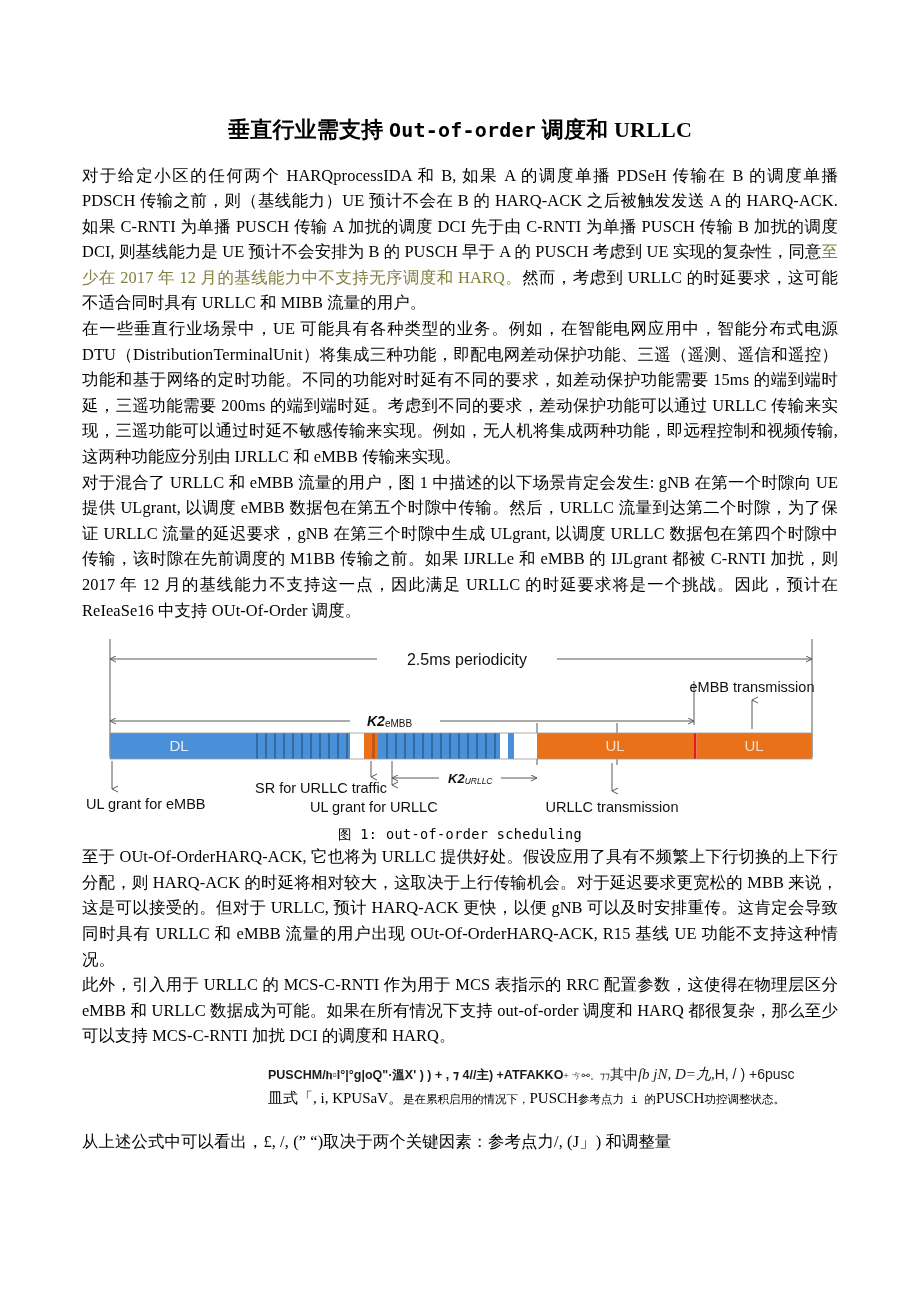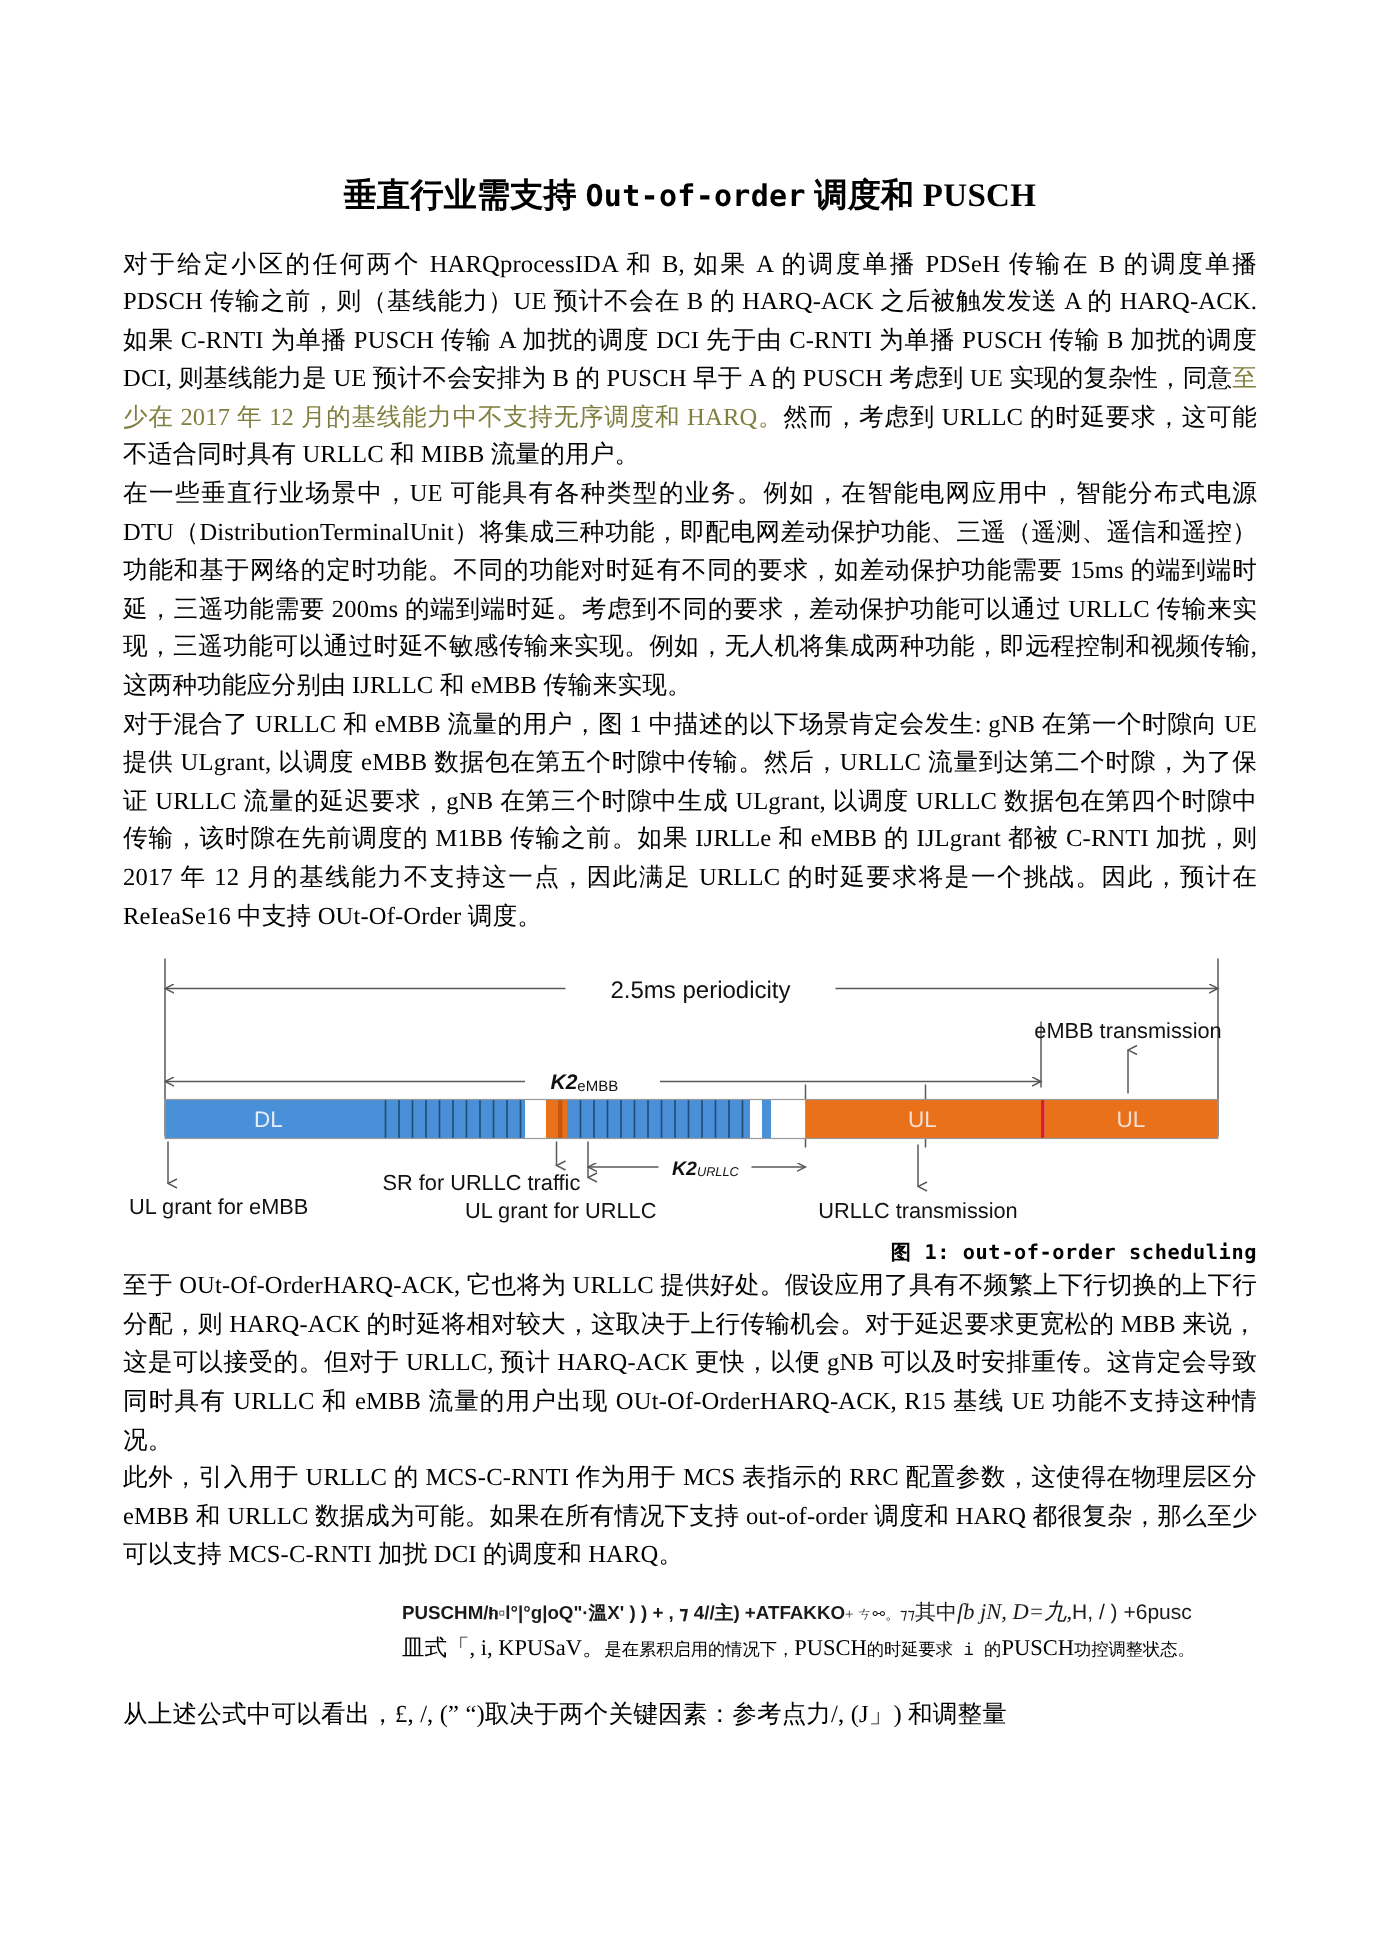--- a/index.html
+++ b/index.html
@@ -66,27 +66,26 @@
     position: absolute;
     left: 0;
     top: 0;
     width: 756px;
     height: 186px;
     font-family: "Liberation Sans", "DejaVu Sans", sans-serif;
   }
   .fig svg { display: block; }
 
   .fig-caption {
-    text-align: right;
+    text-align: center;
     font-family: "DejaVu Sans Mono", "Liberation Mono", monospace;
     font-size: 13.5px;
     margin: 0;
     padding-top: 3px;
     letter-spacing: 0.4px;
-    font-weight: bold;
   }
   .fig-caption .cjk {
     font-family: "Liberation Serif", "DejaVu Serif", serif;
   }
 
   
   .formula-block {
     margin-top: 14px;
   }
   .formula-line-1 {
@@ -132,21 +131,21 @@
   .para.spaced { margin-top: 20px; line-height: 34px; }
   .para.spaced2 { margin-top: 0px; line-height: 36px; }
   .para.final { margin-top: 16px; line-height: 30px; }
 </style>
 </head>
 <body>
 
 <div class="page">
   <div class="content">
 
-    <h1 class="doc-title"><span>垂直行业需支持 </span><span class="mono">Out-of-order</span><span> 调度和 PUSCH</span></h1>
+    <h1 class="doc-title"><span>垂直行业需支持 </span><span class="mono">Out-of-order</span><span> 调度和 URLLC</span></h1>
 
     <p class="para first"><span>对于给定小区的任何两个 HARQprocessIDA 和 B, 如果 A 的调度单播 PDSeH 传输在 B 的调度单播 PDSCH 传输之前，则（基线能力）UE 预计不会在 B 的 HARQ-ACK 之后被触发发送 A 的 HARQ-ACK. 如果 C-RNTI 为单播 PUSCH 传输 A 加扰的调度 DCI 先于由 C-RNTI 为单播 PUSCH 传输 B 加扰的调度 DCI, 则基线能力是 UE 预计不会安排为 B 的 PUSCH 早于 A 的 PUSCH 考虑到 UE 实现的复杂性，同意</span><span class="hl-olive">至少在 2017 年 12 月的基线能力中不支持无序调度和 HARQ。</span><span>然而，考虑到 URLLC 的时延要求，这可能不适合同时具有 URLLC 和 MIBB 流量的用户。</span></p>
 
     <p class="para">在一些垂直行业场景中，UE 可能具有各种类型的业务。例如，在智能电网应用中，智能分布式电源 DTU（DistributionTerminalUnit）将集成三种功能，即配电网差动保护功能、三遥（遥测、遥信和遥控）功能和基于网络的定时功能。不同的功能对时延有不同的要求，如差动保护功能需要 15ms 的端到端时延，三遥功能需要 200ms 的端到端时延。考虑到不同的要求，差动保护功能可以通过 URLLC 传输来实现，三遥功能可以通过时延不敏感传输来实现。例如，无人机将集成两种功能，即远程控制和视频传输, 这两种功能应分别由 IJRLLC 和 eMBB 传输来实现。</p>
 
     <p class="para">对于混合了 URLLC 和 eMBB 流量的用户，图 1 中描述的以下场景肯定会发生: gNB 在第一个时隙向 UE 提供 ULgrant, 以调度 eMBB 数据包在第五个时隙中传输。然后，URLLC 流量到达第二个时隙，为了保证 URLLC 流量的延迟要求，gNB 在第三个时隙中生成 ULgrant, 以调度 URLLC 数据包在第四个时隙中传输，该时隙在先前调度的 M1BB 传输之前。如果 IJRLLe 和 eMBB 的 IJLgrant 都被 C-RNTI 加扰，则 2017 年 12 月的基线能力不支持这一点，因此满足 URLLC 的时延要求将是一个挑战。因此，预计在 ReIeaSe16 中支持 OUt-Of-Order 调度。</p>
 
     <div class="figure-wrap">
       <div class="fig">
         <svg width="756" height="186" viewBox="0 0 756 186" xmlns="http://www.w3.org/2000/svg">
@@ -264,19 +263,19 @@
     <p class="fig-caption"><span class="cjk">图</span>&nbsp;<span>1: out-of-order scheduling</span></p>
 
     <p class="para">至于 OUt-Of-OrderHARQ-ACK, 它也将为 URLLC 提供好处。假设应用了具有不频繁上下行切换的上下行分配，则 HARQ-ACK 的时延将相对较大，这取决于上行传输机会。对于延迟要求更宽松的 MBB 来说，这是可以接受的。但对于 URLLC, 预计 HARQ-ACK 更快，以便 gNB 可以及时安排重传。这肯定会导致同时具有 URLLC 和 eMBB 流量的用户出现 OUt-Of-OrderHARQ-ACK, R15 基线 UE 功能不支持这种情况。</p>
 
     <p class="para">此外，引入用于 URLLC 的 MCS-C-RNTI 作为用于 MCS 表指示的 RRC 配置参数，这使得在物理层区分 eMBB 和 URLLC 数据成为可能。如果在所有情况下支持 out-of-order 调度和 HARQ 都很复杂，那么至少可以支持 MCS-C-RNTI 加扰 DCI 的调度和 HARQ。</p>
 
 
 
     <div class="formula-block">
       <div class="formula-line-2"><span class="sans">PUSCHM/ክ▫l°|°g|oQ"·溫X' )  ) + ,  ⁊ 4//主) +ATFAKKO</span><span class="tiny">+ ㄘ⚯。⁊⁊</span><span class="serif">其中</span><span class="ital">ſb jN, D=九,</span><span class="serif">H,  / ) +6pusc</span></div>
-      <div class="formula-line-3"><span>皿式「, i, KPUSaV。</span><span class="small">是在累积启用的情况下，</span><span>PUSCH</span><span class="small">的时延要求 i 的</span><span>PUSCH</span><span class="small">功控调整状态。</span></div>
+      <div class="formula-line-3"><span>皿式「, i, KPUSaV。</span><span class="small">是在累积启用的情况下，</span><span>PUSCH</span><span class="small">参考点力 i 的</span><span>PUSCH</span><span class="small">功控调整状态。</span></div>
     </div>
 
     <p class="para final">从上述公式中可以看出，£, /, (” “)取决于两个关键因素：参考点力/, (J」) 和调整量</p>
 
   </div>
 </div>
 
 </body></html>

